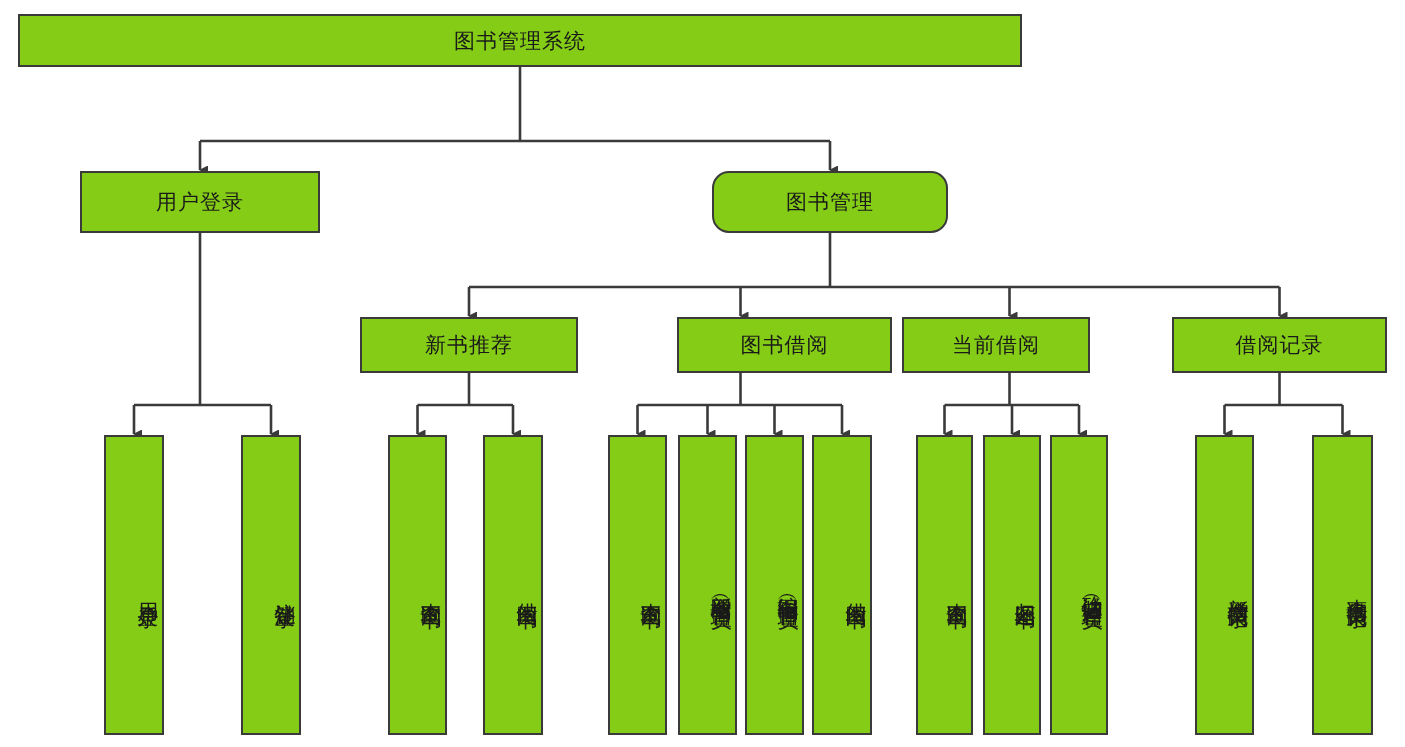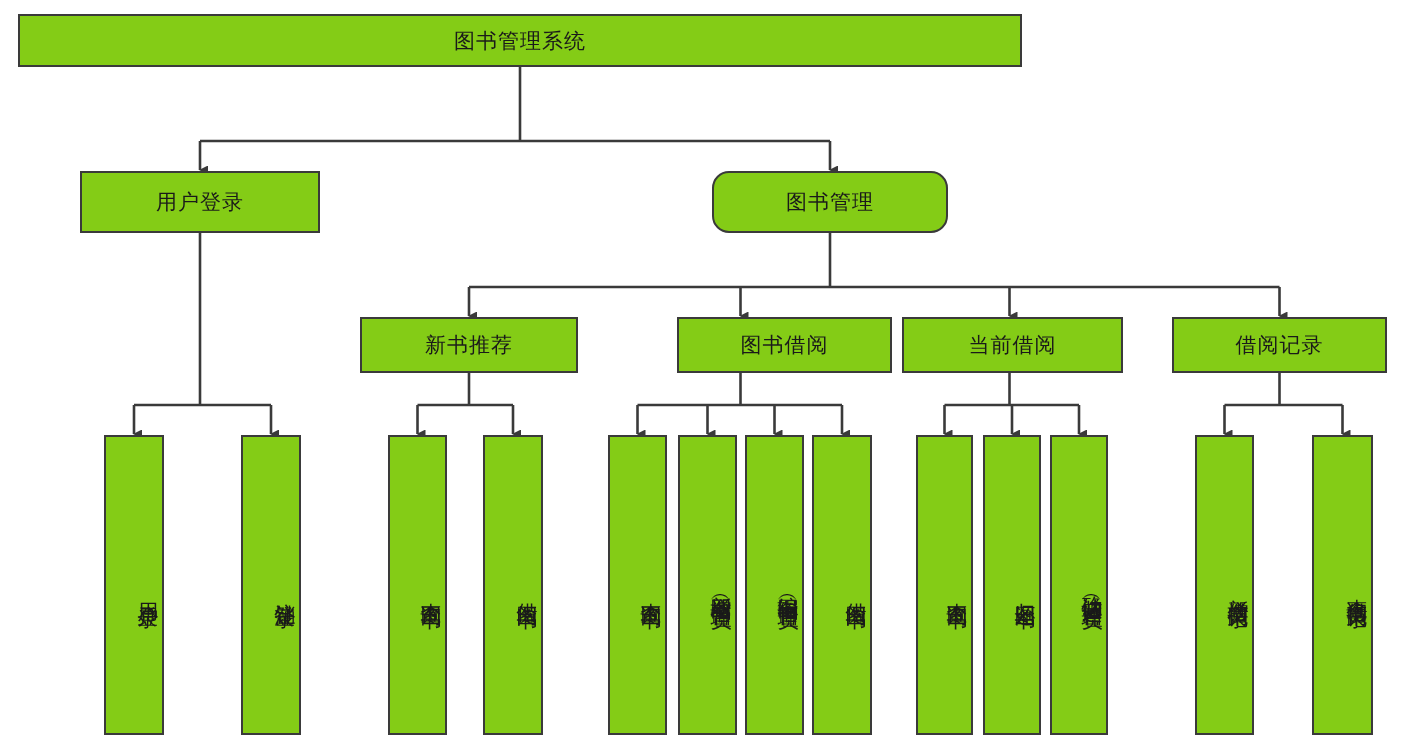--- a/index.html
+++ b/index.html
@@ -117,21 +117,21 @@
       </div>
       <div class="node horiz" style="left: 712px; top: 171px; width: 236px; height: 62px; border-radius: 17px;">
         <span>图书管理</span>
       </div>
       <div class="node horiz" style="left: 360px; top: 317px; width: 218px; height: 56px;">
         <span>新书推荐</span>
       </div>
       <div class="node horiz" style="left: 633px; top: 317px; width: 215px; height: 56px; margin-left: 44px;">
         <span>图书借阅</span>
       </div>
-      <div class="node horiz" style="left: 902px; top: 317px; width: 221px; height: 56px;">
+      <div class="node horiz" style="left: 902px; top: 317px; width: 188px; height: 56px;">
         <span>当前借阅</span>
       </div>
       <div class="node horiz" style="left: 1172px; top: 317px; width: 215px; height: 56px; align-items: center;">
         <span>借阅记录</span>
       </div>
       <div class="node vert" style="left: 104px; top: 435px; width: 60px; height: 300px;">
         <span>用户登录</span>
       </div>
       <div class="node vert" style="left: 241px; top: 435px; width: 60px; height: 300px;">
         <span>注销登录</span>

